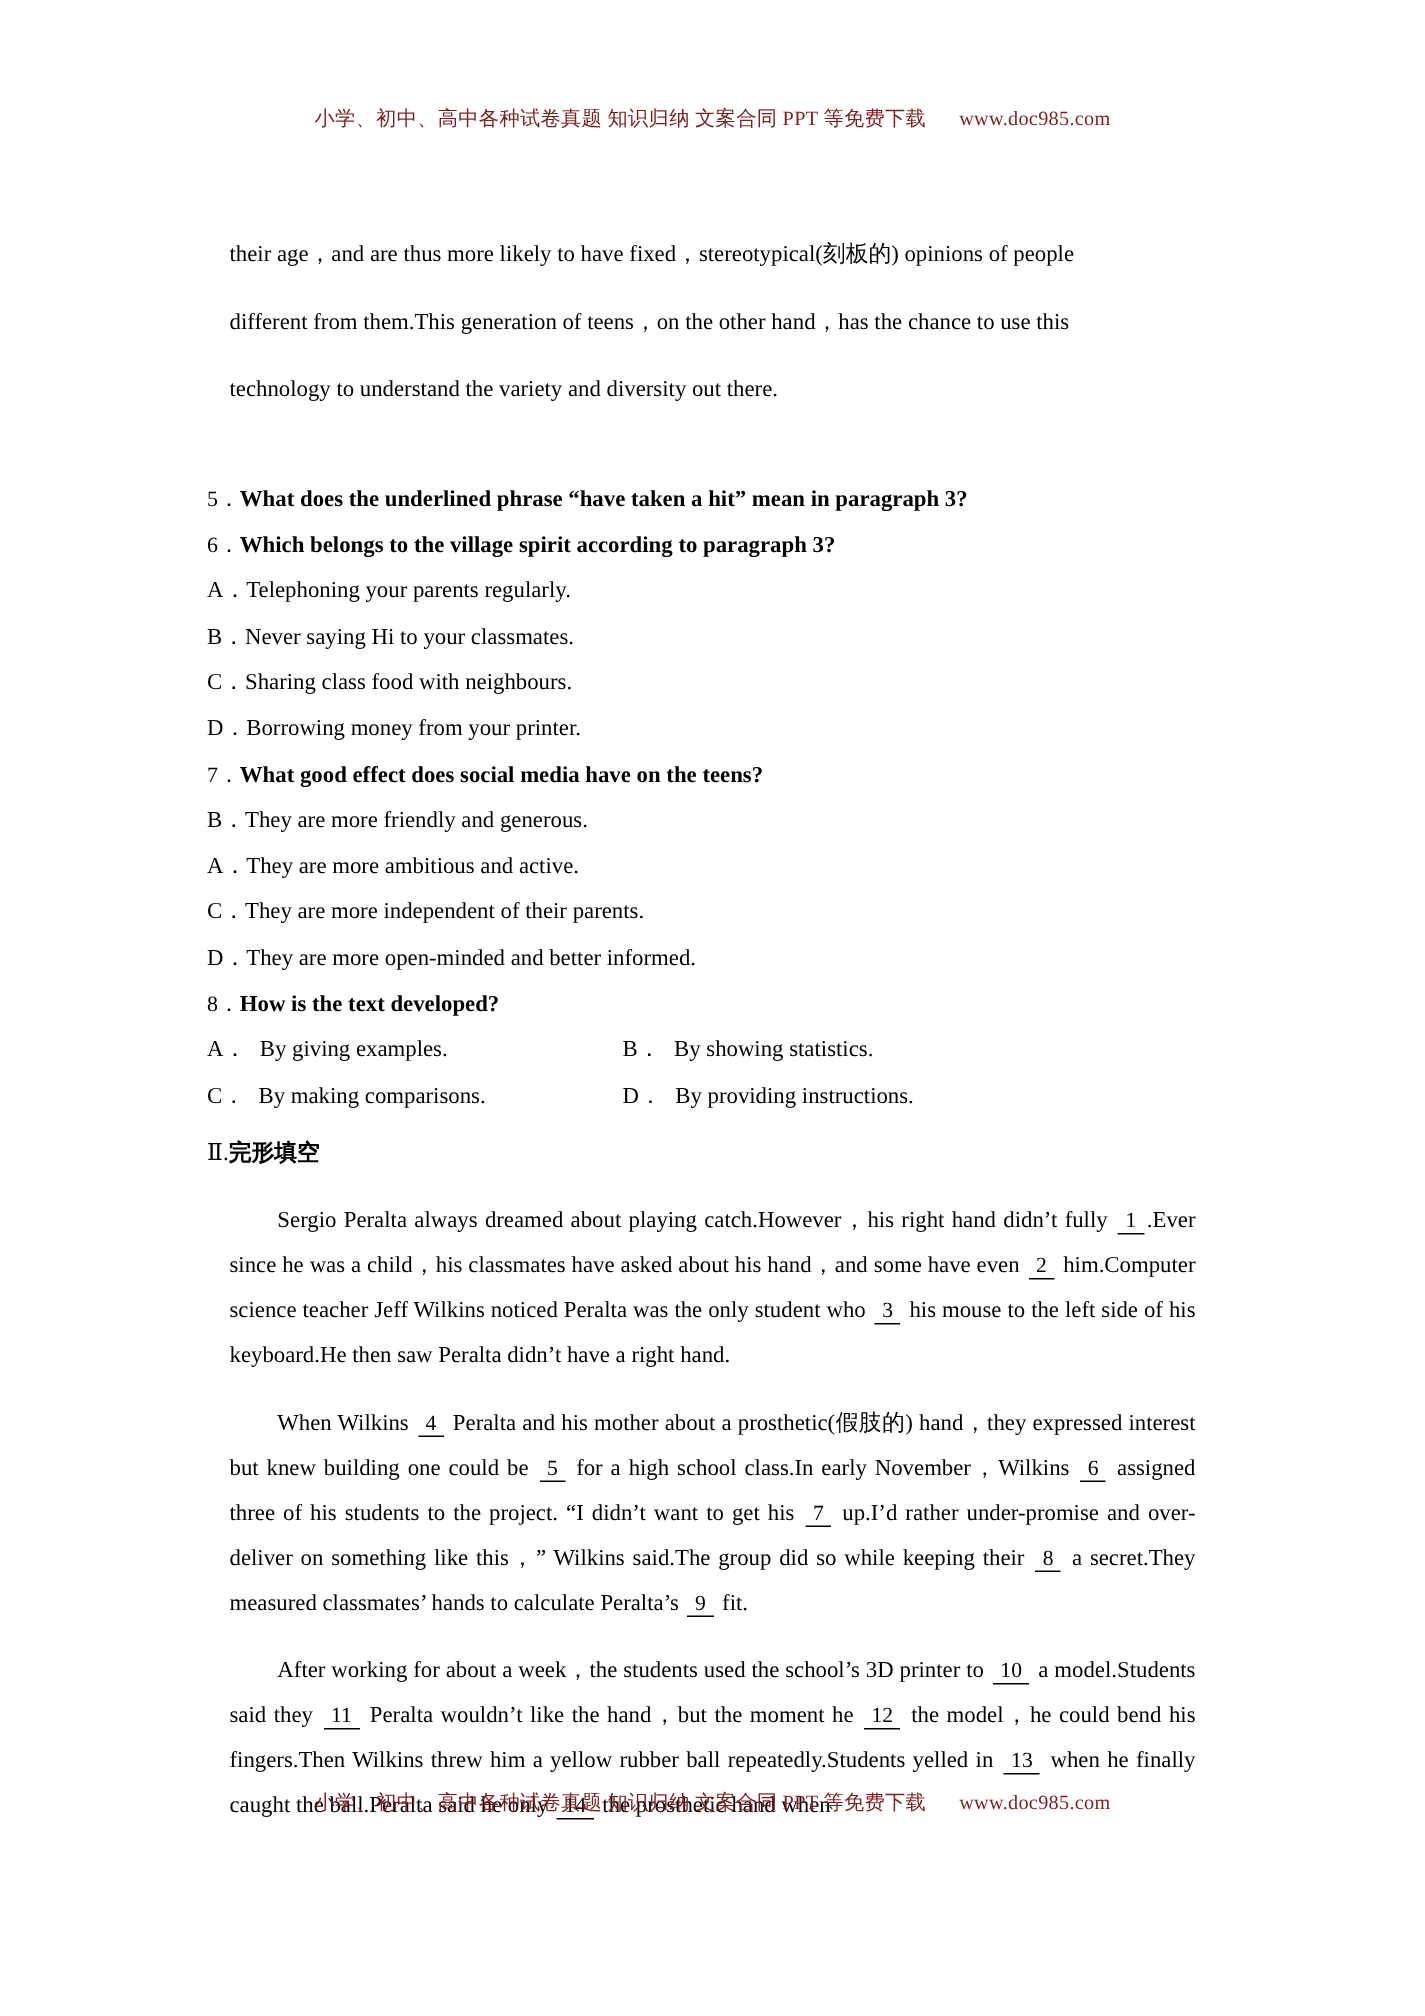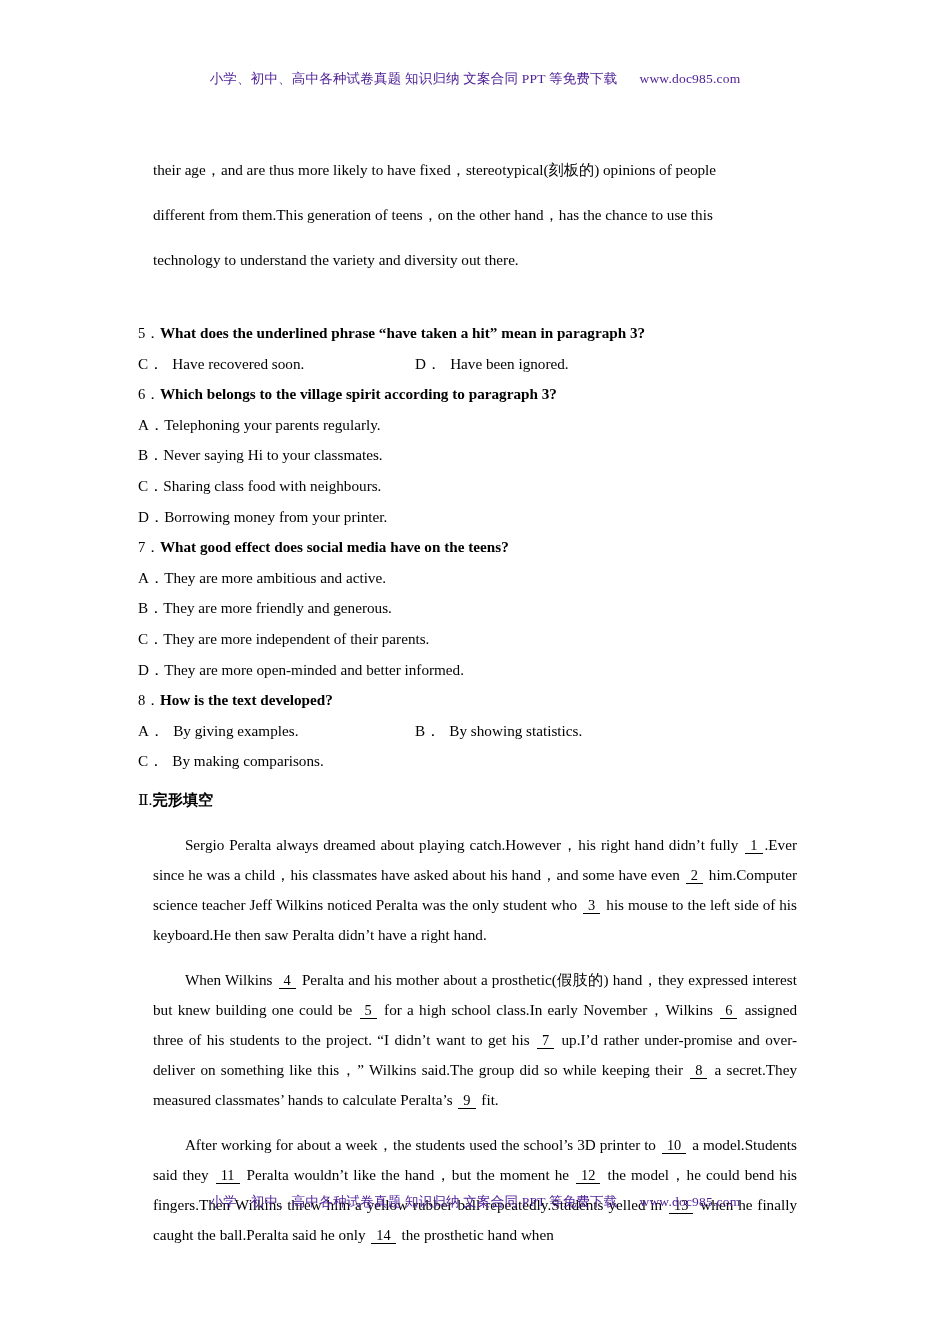--- a/index.html
+++ b/index.html
@@ -22,21 +22,21 @@
     width: 950px;
     height: 1344px;
   }
 
   
   .watermark {
     position: absolute;
     left: 0;
     width: 950px;
     text-align: center;
-    color: #4c1d95;
+    color: #7f1d1d;
     font-size: 13.5px;
     letter-spacing: 0.2px;
     white-space: nowrap;
   }
   .watermark .cn {
     font-family: "Liberation Serif", "DejaVu Serif", serif;
   }
   .watermark .url {
     margin-left: 22px;
     font-family: "Liberation Serif", "DejaVu Serif", serif;
@@ -136,50 +136,47 @@
 
     <p class="body">their age，and are thus more likely to have fixed，stereotypical(刻板的) opinions of people</p>
     <p class="body">different from them.This generation of teens，on the other hand，has the chance to use this</p>
     <p class="body">technology to understand the variety and diversity out there.</p>
 
     <div class="gap-qstart"></div>
     <div class="gap-qstart"></div>
 
     <div class="qblock">
       <div class="qstem"><span class="qnum">5．</span><span>What does the underlined phrase “have taken a hit” mean in paragraph 3?</span></div>
-      <div class="opt-row">
-        <div class="opt col-a"><span class="lbl">C．</span><span class="txt">Have recovered soon.</span></div>
-        <div class="opt col-b"><span class="lbl">D．</span><span class="txt">Have been ignored.</span></div>
-      </div>
     </div>
 
     <div class="qblock">
       <div class="qstem"><span class="qnum">6．</span><span>Which belongs to the village spirit according to paragraph 3?</span></div>
       <div class="opt-stack"><span class="lbl">A．</span><span class="txt">Telephoning your parents regularly.</span></div>
       <div class="opt-stack"><span class="lbl">B．</span><span class="txt">Never saying Hi to your classmates.</span></div>
       <div class="opt-stack"><span class="lbl">C．</span><span class="txt">Sharing class food with neighbours.</span></div>
       <div class="opt-stack"><span class="lbl">D．</span><span class="txt">Borrowing money from your printer.</span></div>
     </div>
 
     <div class="qblock">
       <div class="qstem"><span class="qnum">7．</span><span>What good effect does social media have on the teens?</span></div>
+      <div class="opt-stack"><span class="lbl">B．</span><span class="txt">They are more friendly and generous.</span></div>
       <div class="opt-stack"><span class="lbl">A．</span><span class="txt">They are more ambitious and active.</span></div>
-      <div class="opt-stack"><span class="lbl">B．</span><span class="txt">They are more friendly and generous.</span></div>
       <div class="opt-stack"><span class="lbl">C．</span><span class="txt">They are more independent of their parents.</span></div>
       <div class="opt-stack"><span class="lbl">D．</span><span class="txt">They are more open-minded and better informed.</span></div>
     </div>
 
     <div class="qblock">
       <div class="qstem"><span class="qnum">8．</span><span>How is the text developed?</span></div>
       <div class="opt-row">
         <div class="opt col-a"><span class="lbl">A．</span><span class="txt">By giving examples.</span></div>
         <div class="opt col-b"><span class="lbl">B．</span><span class="txt">By showing statistics.</span></div>
       </div>
       <div class="opt-row">
         <div class="opt col-a"><span class="lbl">C．</span><span class="txt">By making comparisons.</span></div>
+        <div class="opt col-b"><span class="lbl">D．</span><span class="txt">By providing instructions.</span></div>
       </div>
     </div>
 
     <div class="sec-head"><span class="rn">Ⅱ</span><span class="rn">.</span><span class="cnhead">完形填空</span></div>
 
     <p class="body indent"><span>Sergio Peralta always dreamed about playing catch.However，his right hand didn’t fully </span><span class="blank">1</span><span>.Ever since he was a child，his classmates have asked about his hand，and some have even </span><span class="blank">2</span><span> him.Computer science teacher Jeff Wilkins noticed Peralta was the only student who </span><span class="blank">3</span><span> his mouse to the left side of his keyboard.He then saw Peralta didn’t have a right hand.</span></p>
 
     <p class="body indent"><span>When Wilkins </span><span class="blank">4</span><span> Peralta and his mother about a prosthetic(假肢的) hand，they expressed interest but knew building one could be </span><span class="blank">5</span><span> for a high school class.In early November，Wilkins </span><span class="blank">6</span><span> assigned three of his students to the project. “I didn’t want to get his </span><span class="blank">7</span><span> up.I’d rather under-promise and over-deliver on something like this，” Wilkins said.The group did so while keeping their </span><span class="blank">8</span><span> a secret.They measured classmates’ hands to calculate Peralta’s </span><span class="blank">9</span><span> fit.</span></p>
 
     <p class="body indent"><span>After working for about a week，the students used the school’s 3D printer to </span><span class="blank">10</span><span> a model.Students said they </span><span class="blank">11</span><span> Peralta wouldn’t like the hand，but the moment he </span><span class="blank">12</span><span> the model，he could bend his fingers.Then Wilkins threw him a yellow rubber ball repeatedly.Students yelled in </span><span class="blank">13</span><span> when he finally caught the ball.Peralta said he only </span><span class="blank">14</span><span> the prosthetic hand when</span></p>

